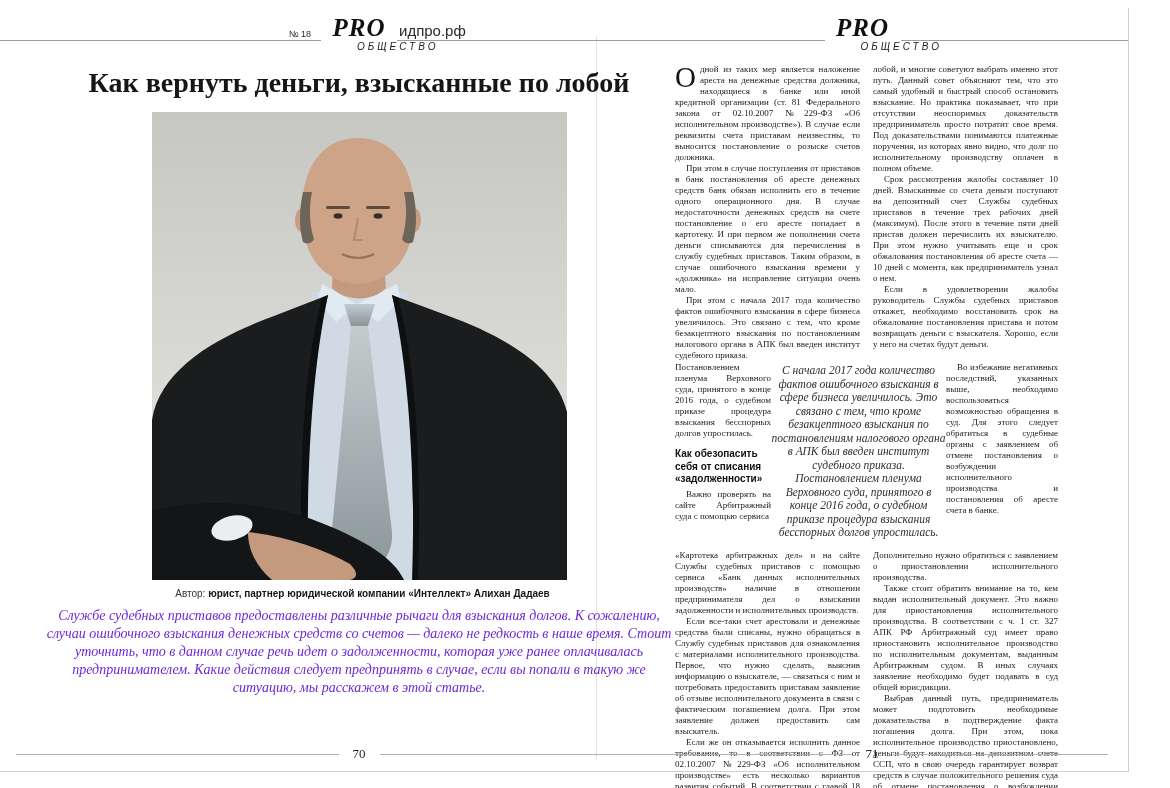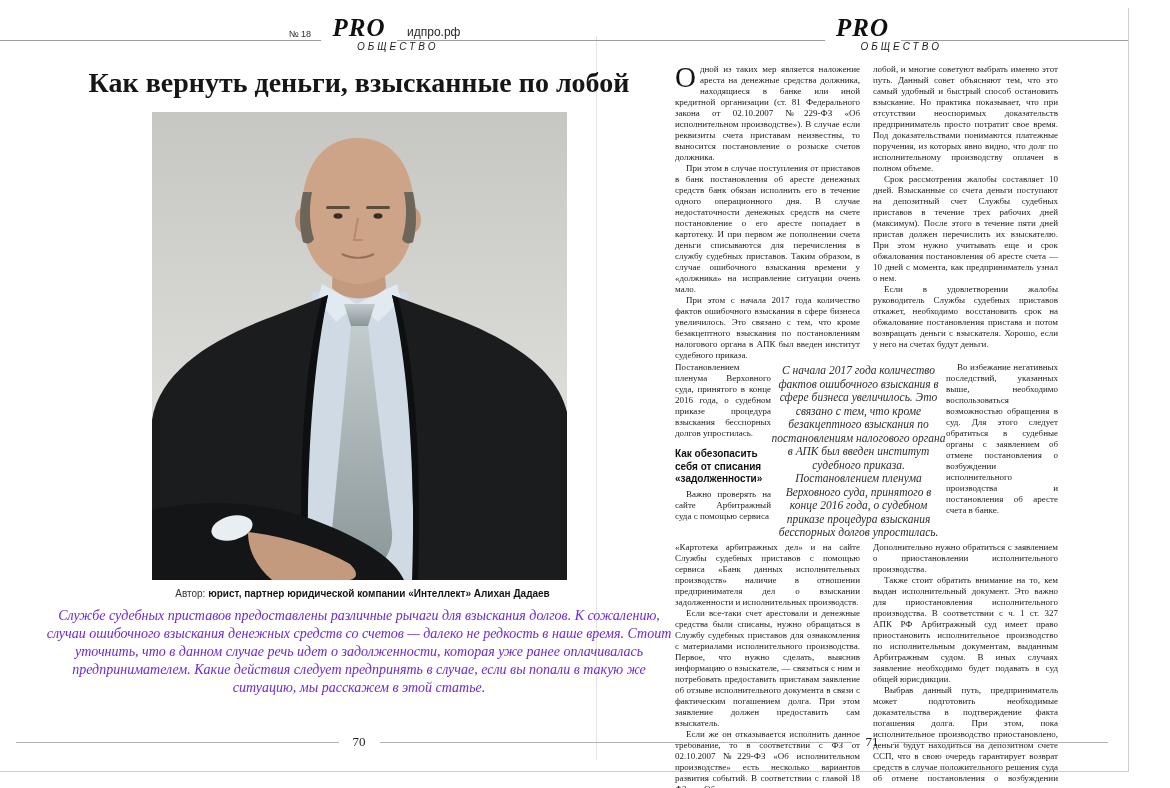--- a/index.html
+++ b/index.html
@@ -9,43 +9,43 @@
   .gutter{position:absolute;left:596px;top:36px;height:724px;width:1px;background:#e3e3e1;}
   .page{position:absolute;top:0;height:788px;overflow:hidden;}
   .page.left{left:0;width:718px;}
   .page.right{left:597px;width:531px;}
 
   
   .mag-header{display:flex;align-items:flex-end;height:36px;margin-top:16px;}
   .h-side{flex:1;position:relative;display:flex;align-items:flex-end;}
   .h-rule{flex:1;border-bottom:1px solid #9d9d9b;margin-bottom:11px;}
   .h-issue{position:absolute;right:10px;bottom:13px;font-family:"Liberation Sans",sans-serif;font-size:9px;color:#2a2a2a;}
-  .h-site{position:absolute;left:10px;bottom:13px;font-family:"Liberation Sans",sans-serif;font-size:12px;color:#2a2a2a;}
+  .h-site{position:absolute;left:2px;bottom:13px;font-family:"Liberation Sans",sans-serif;font-size:15px;color:#2a2a2a;}
   .logo{width:76px;text-align:center;line-height:1;font-style:italic;}
   .logo-pro{font-family:"Liberation Serif",serif;font-weight:bold;font-size:25px;letter-spacing:1px;color:#101010;}
   .logo-sub{font-family:"Liberation Sans",sans-serif;font-size:10px;letter-spacing:3px;color:#1c1c1c;margin-top:2px;margin-left:36px;}
 
   
   .article-title{margin:14px 18px 0;text-align:center;font-size:28px;line-height:34px;color:#161616;}
   .photo-wrap{width:415px;height:468px;margin:12px auto 0;overflow:hidden;}
   .caption{margin-top:8px;text-align:center;font-family:"Liberation Sans",sans-serif;font-size:10px;color:#151515;margin-left:7px;}
   .caption .cap-label{font-weight:normal;color:#333;}
   .caption .cap-author{font-weight:bold;}
   .intro{margin:8px 44px 0;text-align:center;font-style:italic;font-size:14px;line-height:18px;color:#6d28d9;}
 
   
   .page-footer{position:absolute;bottom:22px;left:16px;right:16px;display:flex;align-items:center;}
   .page.right .page-footer{left:39px;right:20px;}
   .f-rule{flex:1;border-top:1px solid #b3b3b1;}
-  .f-num{margin:16px 14px;font-size:13px;color:#222;}
+  .f-num{margin:4px 14px;font-size:13px;color:#222;}
 
   
   .rp-body{margin:12px 70px 0 78px;font-size:9px;line-height:11px;text-align:justify;color:#212121;}
   .band-two{display:grid;grid-template-columns:1fr 1fr;column-gap:13px;}
-  .band-three{display:grid;grid-template-columns:96px 1fr 112px;margin:1px 0 2px;}
+  .band-three{display:grid;grid-template-columns:96px 1fr 112px;margin:1px 0 10px;}
   .p{margin:0;text-align:justify;}
   .p.ind{text-indent:11px;}
   .dropcap{float:left;font-size:29px;line-height:24px;padding:1px 4px 0 0;color:#141414;}
   .subheading{margin:9px 0 3px;font-family:"Liberation Sans",sans-serif;font-weight:bold;font-size:10px;line-height:12.5px;text-align:left;color:#111;}
   .pull-quote{font-style:italic;font-size:11.5px;line-height:13.5px;text-align:center;color:#2f2f2f;padding-top:2px;}
 </style>
 </head>
 <body>
 
 <div class="spread">

